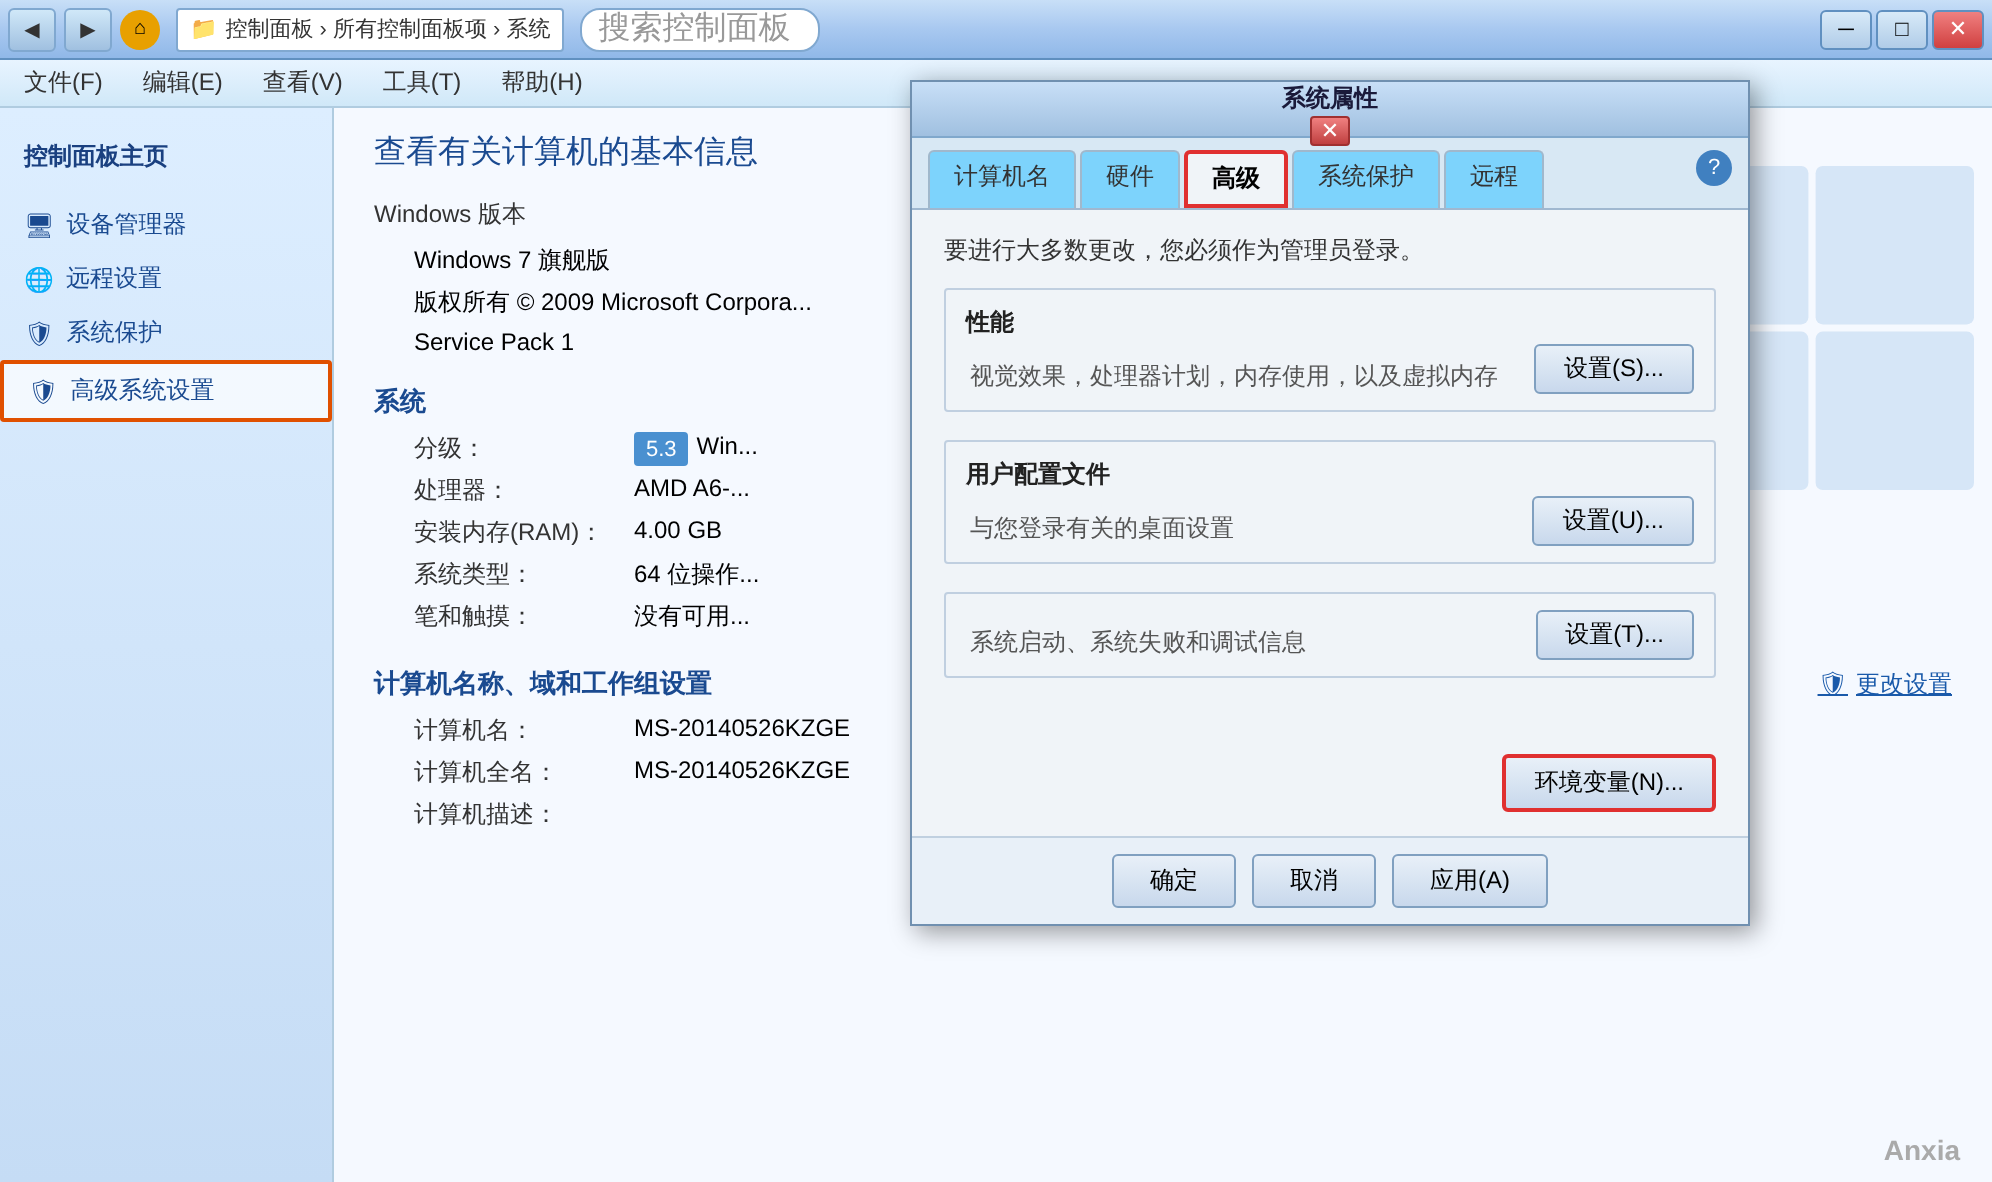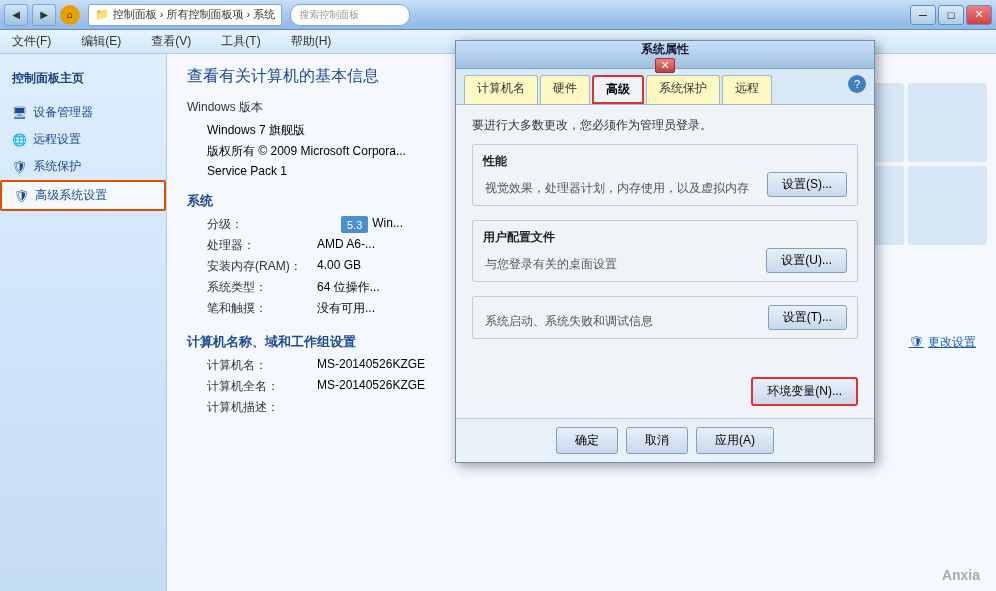--- a/index.html
+++ b/index.html
@@ -88,21 +88,21 @@
       color: #999;
     }
 
     
     .menu-bar {
       height: 24px;
       background: linear-gradient(to bottom, #e8f4ff, #d0e8f8);
       display: flex;
       align-items: center;
       padding: 0 8px;
-      gap: 22px;
+      gap: 12px;
       border-bottom: 1px solid #b0cce0;
     }
     .menu-item {
       font-size: 12px;
       color: #333;
       cursor: pointer;
       padding: 2px 4px;
     }
 
     
@@ -186,21 +186,20 @@
     }
     .rating-badge {
       display: inline-flex;
       align-items: center;
       background: #4a90d0;
       color: white;
       font-size: 11px;
       padding: 1px 6px;
       border-radius: 2px;
       margin-right: 4px;
-      margin-left: 24px;
     }
     .section-header {
       color: #1a4a90;
       font-size: 13px;
       font-weight: bold;
       margin: 12px 0 6px;
     }
     .computer-section {
       margin-top: 16px;
     }
@@ -284,21 +283,21 @@
       border-bottom: 1px solid #a0b8d0;
       padding: 6px 8px 0;
       gap: 2px;
     }
     .dialog-tab {
       padding: 4px 12px;
       font-size: 12px;
       cursor: pointer;
       border: 1px solid #a0b8cc;
       border-bottom: none;
-      background: #fef9c3;
+      background: #7dd3fc;
       border-radius: 3px 3px 0 0;
       color: #333;
     }
     .dialog-tab.active {
       background: #f0f4f8;
       border-bottom: 1px solid #f0f4f8;
       color: #000;
       font-weight: bold;
     }
     .dialog-tab.highlighted {
@@ -393,21 +392,21 @@
 <div class="title-bar">
   <div class="title-bar-left">
     <div class="nav-btn">◀</div>
     <div class="nav-btn">▶</div>
     <div style="width:20px;height:20px;background:#e8a000;border-radius:50%;display:flex;align-items:center;justify-content:center;font-size:10px;cursor:pointer;">⌂</div>
     <div class="address-bar">
       <span>📁</span>
       <span>控制面板 › 所有控制面板项 › 系统</span>
     </div>
     <div class="search-box">
-      <span style="font-size:10px;color:#999;">搜索控制面板</span>
+      <span style="font-size:16px;color:#999;">搜索控制面板</span>
     </div>
   </div>
   <div class="title-bar-controls">
     <div class="win-btn">─</div>
     <div class="win-btn">□</div>
     <div class="win-btn close">✕</div>
   </div>
 </div>
 
 <div class="menu-bar">

